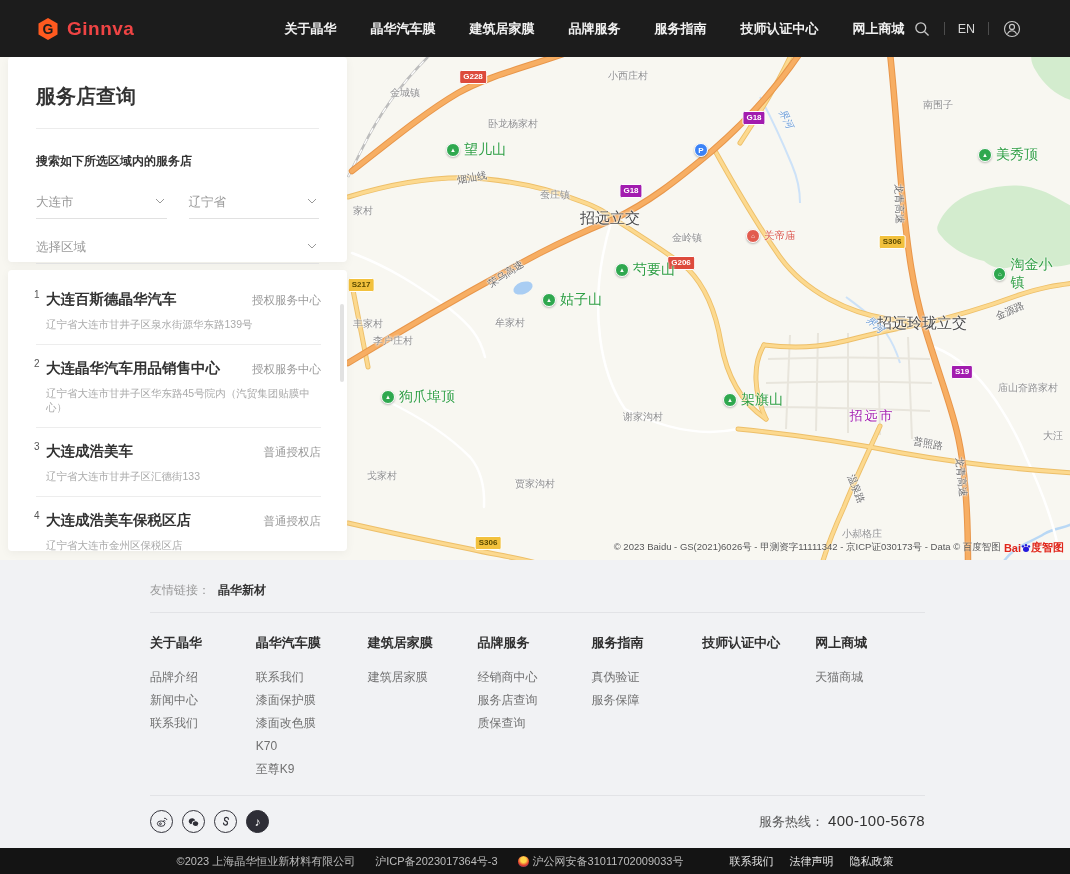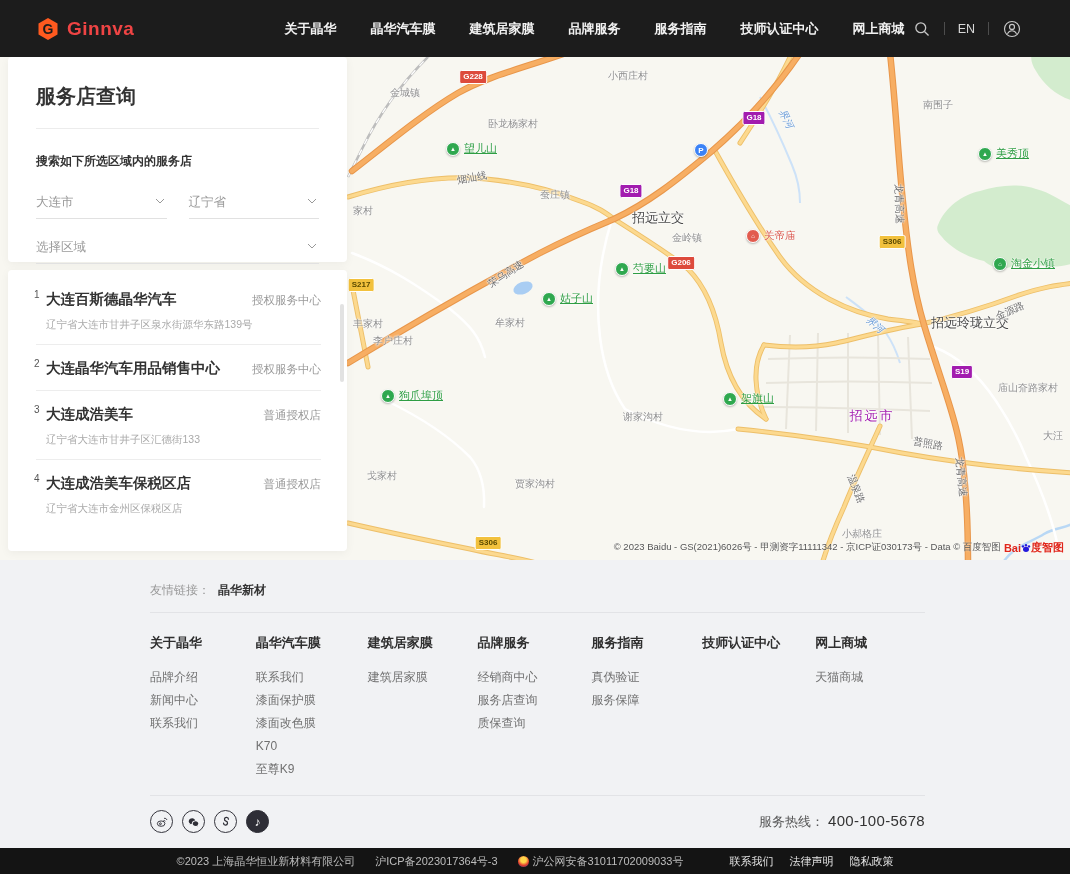--- a/index.html
+++ b/index.html
@@ -17,34 +17,34 @@
   .nav-sep { width:1px; height:13px; background:#4d4d4d; }
   .nav-lang { color:#d8d8d8; font-size:12.5px; }
   .nav-ic { display:flex; align-items:center; color:#c7c7c7; }
 
   
   .map { position:absolute; top:57px; left:0; width:1070px; height:503px; background:#f8f7f1; overflow:hidden; }
   .map svg.roads { position:absolute; inset:0; }
   .mlabel { position:absolute; transform:translate(-50%,-50%); white-space:nowrap; color:#8d8d8d; font-size:10px;
             text-shadow:0 0 2px #fff,0 0 2px #fff,0 0 2px #fff; pointer-events:none; }
   .mlabel.place { color:#8d8d8d; }
-  .mlabel.junction { color:#4c4c4c; font-size:13px;margin-left:48px; }
+  .mlabel.junction { color:#4c4c4c; font-size:15px; }
   .mlabel.city { color:#a21caf; font-size:13px; letter-spacing:2px; }
   .mlabel.road { color:#6d6d6d; font-size:10px; }
   .mlabel.water { color:#6f9fd8; font-size:10px; font-style:italic; }
   .badge { position:absolute; transform:translate(-50%,-50%); font-size:8px; font-weight:bold; line-height:1;
            padding:2px 3px; border-radius:2px; color:#fff; border:1px solid #fff; }
   .b-red { background:#dd4a3c; }
   .b-green { background:#a21caf; }
   .b-yellow { background:#f2c13d; color:#5b4a00; }
   .poi { position:absolute; display:flex; align-items:center; gap:4px; transform:translate(-6px,-7px); }
   .poi .dot { width:14px; height:14px; border-radius:50%; border:1.5px solid #fff; display:flex; align-items:center;
               justify-content:center; font-size:6px; color:#fff; box-shadow:0 1px 2px rgba(0,0,0,.25); }
   .poi.green .dot { background:#2fa84f; }
-  .poi.green .txt { color:#2f9e44; font-size:11px; text-shadow:0 0 2px #fff,0 0 2px #fff;text-decoration:underline; }
+  .poi.green .txt { color:#2f9e44; font-size:14px; text-shadow:0 0 2px #fff,0 0 2px #fff; }
   .poi.red .dot { background:#e25b4e; }
   .poi.red .txt { color:#d9544a; font-size:10.5px; text-shadow:0 0 2px #fff,0 0 2px #fff; }
   .poi.blue .dot { background:#3b82f6; font-size:8px; font-weight:bold; }
   .map-attrib { position:absolute; right:6px; bottom:5px; display:flex; align-items:center; gap:3px;
                 font-size:9.5px; color:#555; text-shadow:0 0 2px #fff; }
   .bd-logo { font-size:11px; font-weight:bold; color:#e0261a; display:flex; align-items:center; }
 
   
   .card { position:absolute; left:8px; width:339px; background:#fff; border-radius:4px; box-shadow:0 2px 10px rgba(0,0,0,.05); z-index:10; }
   .card-search { top:57px; height:205px; padding:26px 28px 0; }
@@ -348,20 +348,21 @@
             <span class="store-type">授权服务中心</span>
           </div>
           <div class="store-addr">辽宁省大连市甘井子区泉水街源华东路139号</div>
         </div>
         <div class="store">
           <span class="store-idx">2</span>
           <div class="store-top">
             <span class="store-name">大连晶华汽车用品销售中心</span>
             <span class="store-type">授权服务中心</span>
           </div>
+          <div class="store-addr">辽宁省大连市甘井子区华东路45号院内（汽贸集团贴膜中心）</div>
         </div>
         <div class="store">
           <span class="store-idx">3</span>
           <div class="store-top">
             <span class="store-name">大连成浩美车</span>
             <span class="store-type">普通授权店</span>
           </div>
           <div class="store-addr">辽宁省大连市甘井子区汇德街133</div>
         </div>
         <div class="store">

